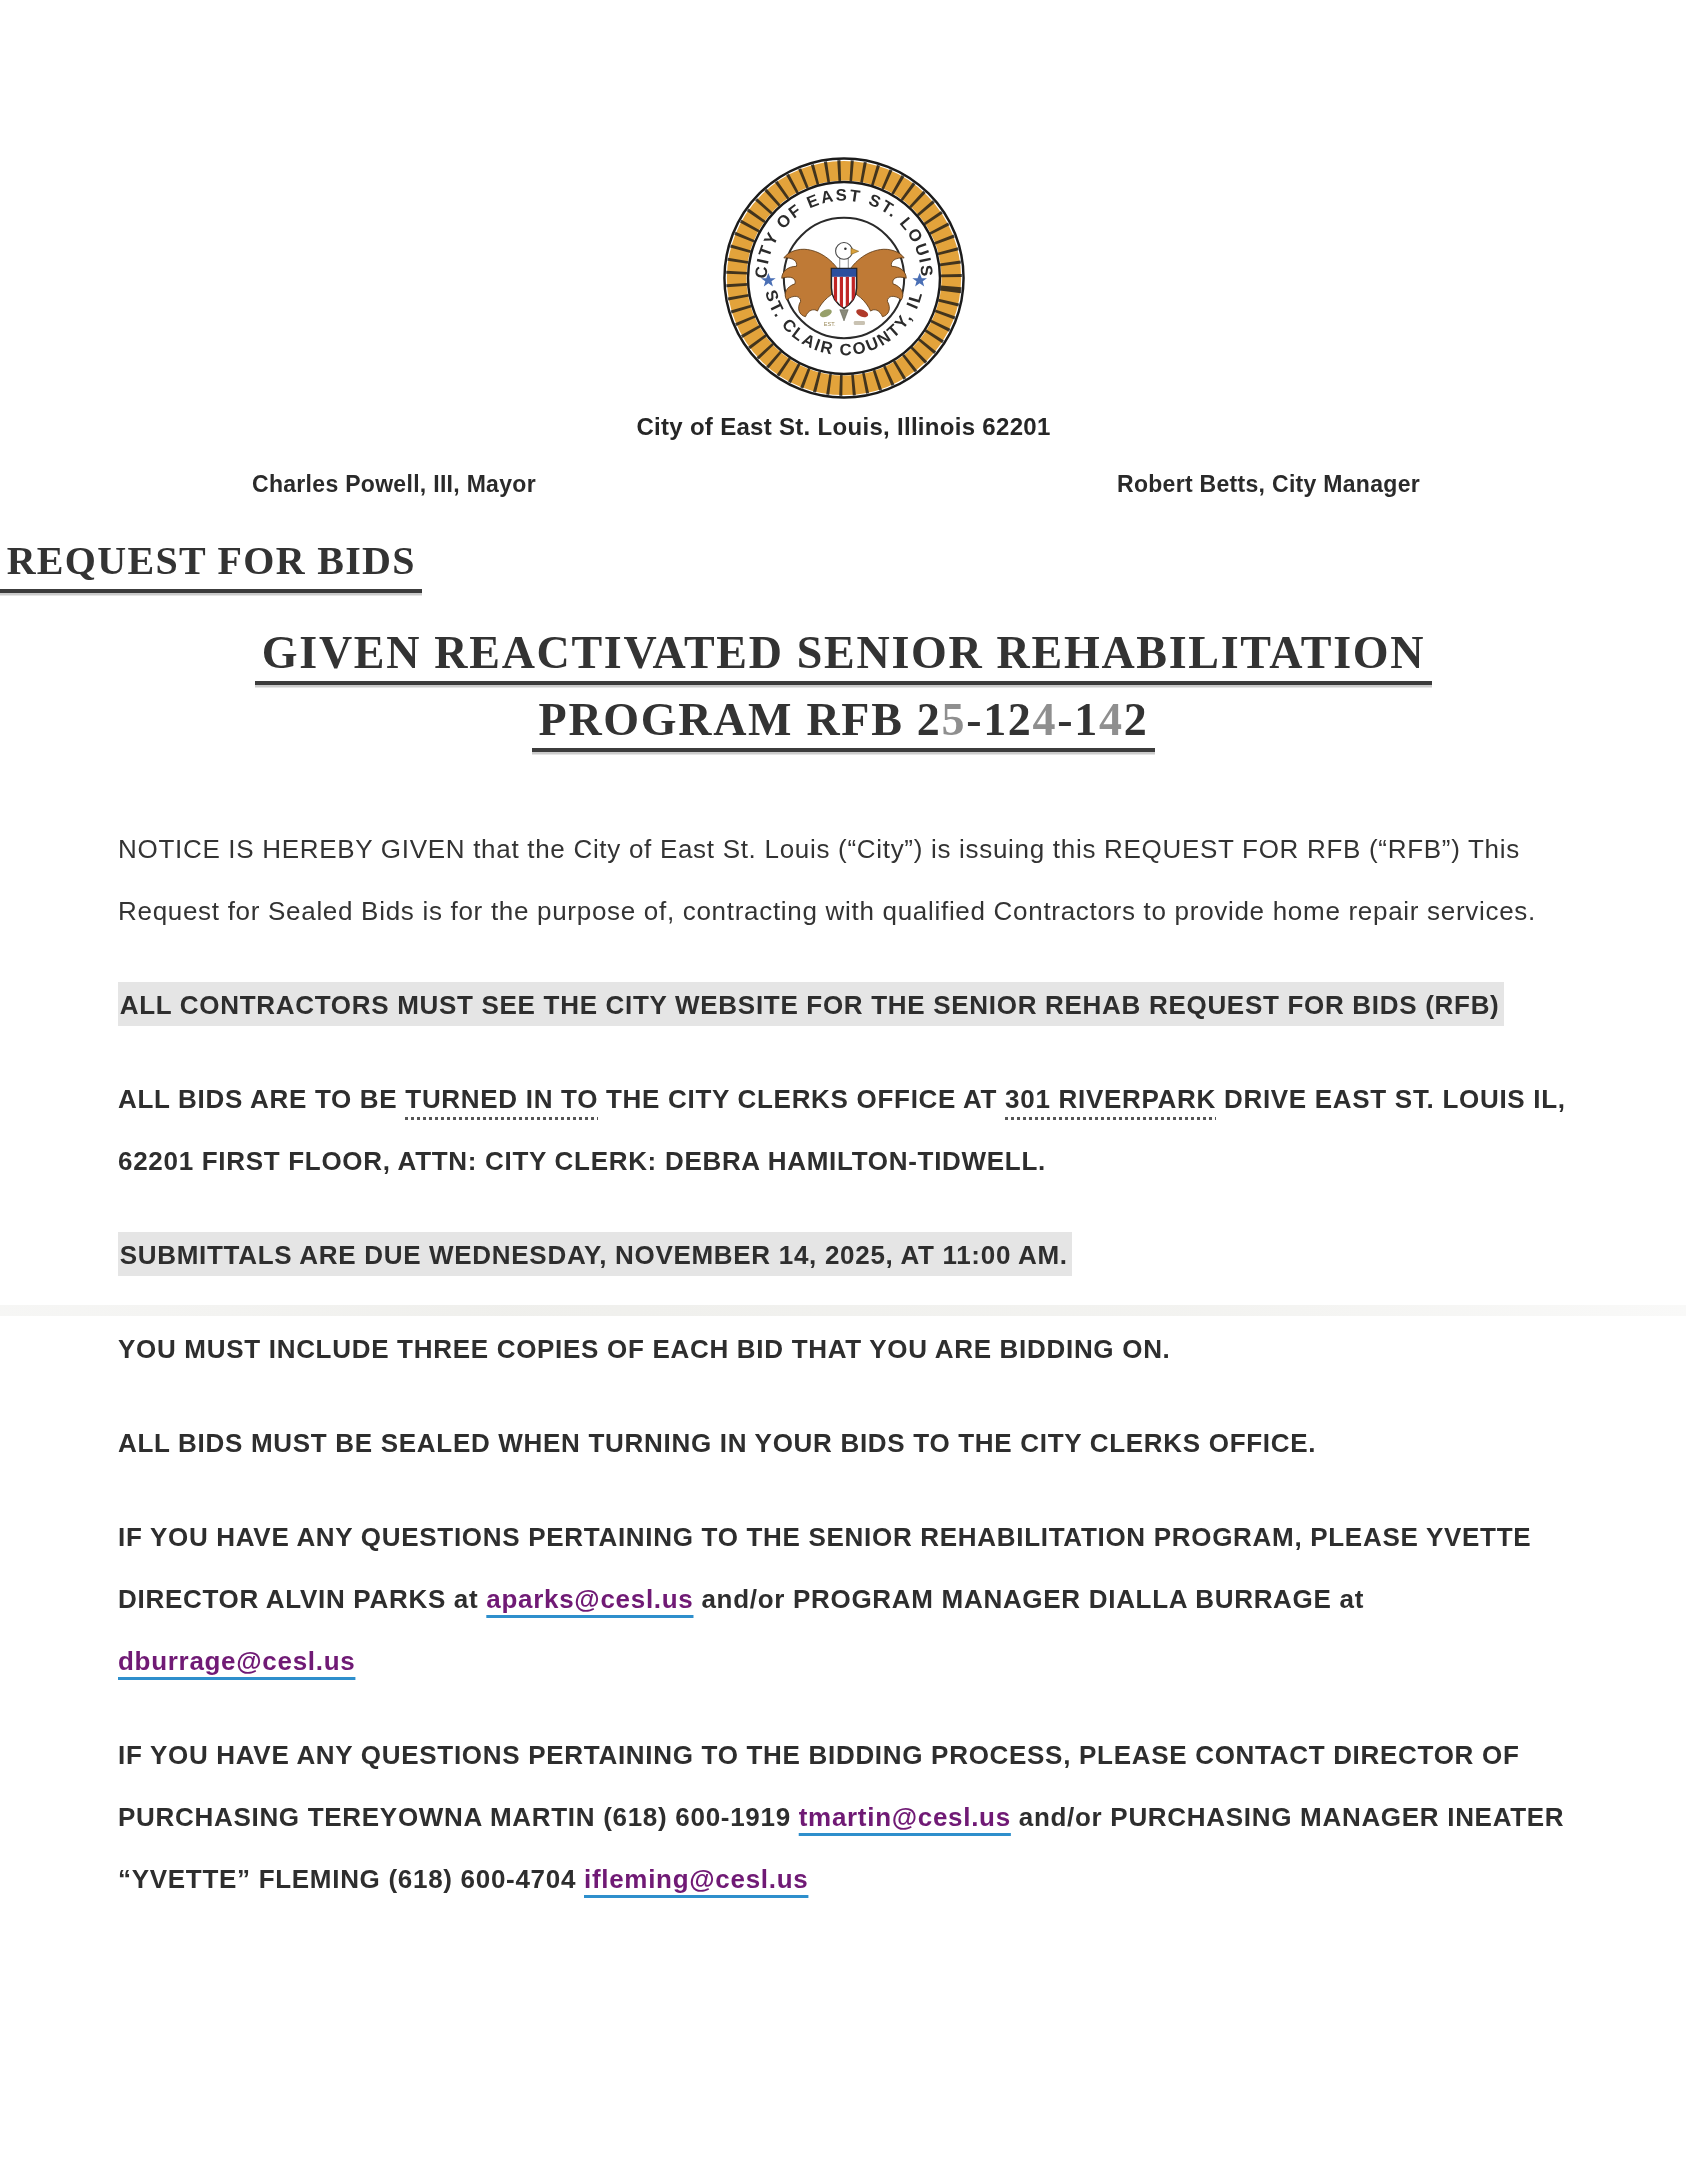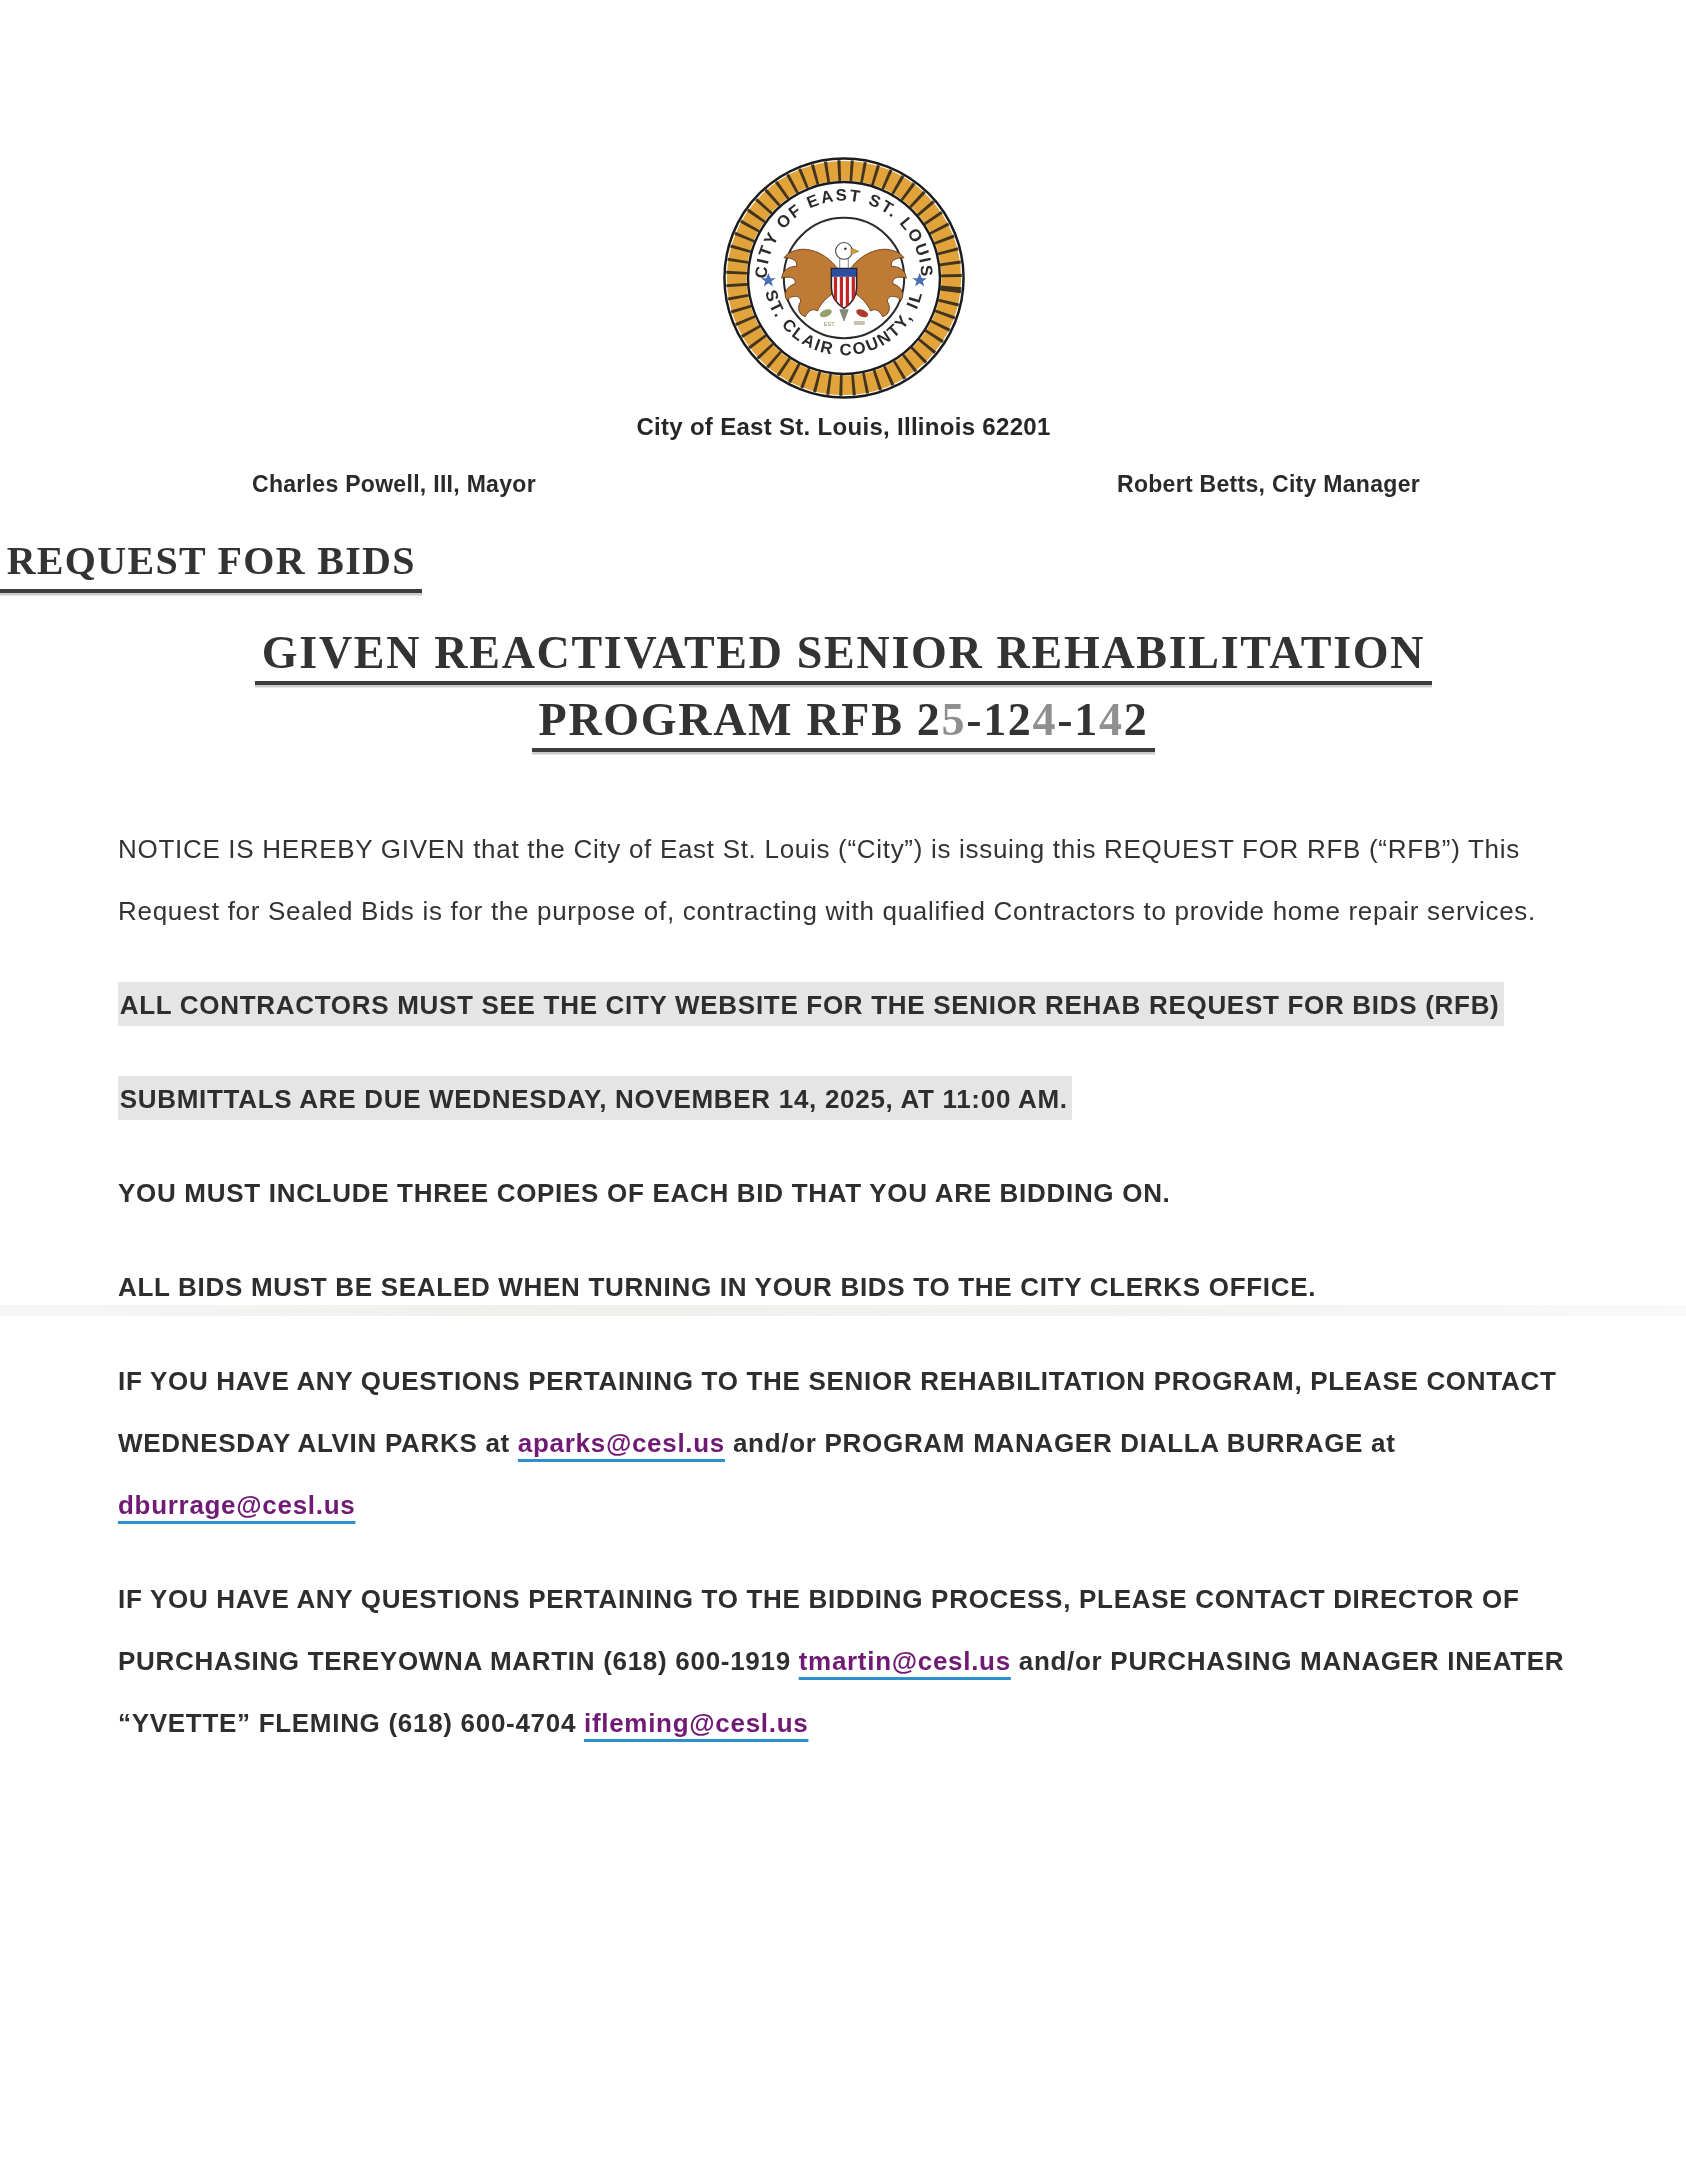--- a/index.html
+++ b/index.html
@@ -137,21 +137,22 @@
   <h2 class="title2">
     <span class="line"><span class="u">GIVEN REACTIVATED SENIOR REHABILITATION</span></span><br>
     <span class="line"><span class="u"><span>PROGRAM RFB </span><span class="rfb"><span>2</span><span class="faded-digit">5</span><span>-</span><span>12</span><span class="faded-digit">4</span><span>-</span><span>1</span><span class="faded-digit">4</span><span>2</span></span></span></span>
   </h2>
 
   <div class="scan-band"></div>
 
   <main class="doc-body">
       <p class="para regular"><span>NOTICE IS HEREBY GIVEN that the City of East St. Louis (“City”) is issuing this REQUEST FOR RFB (“RFB”) This Request for Sealed Bids is for the purpose of, contracting with qualified Contractors to provide home repair services.</span></p>
       <p class="para"><span class="hl">ALL CONTRACTORS MUST SEE THE CITY WEBSITE FOR THE SENIOR REHAB REQUEST FOR BIDS (RFB)</span></p>
+      <p class="para"><span>ALL BIDS ARE TO BE </span><span class="dotted">TURNED IN TO</span><span> THE CITY CLERKS OFFICE AT </span><span class="dotted">301 RIVERPARK</span><span> DRIVE EAST ST. LOUIS IL, 62201 FIRST FLOOR, ATTN: CITY CLERK: DEBRA HAMILTON-TIDWELL.</span></p>
       <p class="para"><span class="hl">SUBMITTALS ARE DUE WEDNESDAY, NOVEMBER 14, 2025, AT 11:00 AM.</span></p>
       <p class="para"><span>YOU MUST INCLUDE THREE COPIES OF EACH BID THAT YOU ARE BIDDING ON.</span></p>
       <p class="para"><span>ALL BIDS MUST BE SEALED WHEN TURNING IN YOUR BIDS TO THE CITY CLERKS OFFICE.</span></p>
-      <p class="para"><span>IF YOU HAVE ANY QUESTIONS PERTAINING TO THE SENIOR REHABILITATION PROGRAM, PLEASE CONTACT WEDNESDAY ALVIN PARKS at </span><a class="email-link">aparks@cesl.us</a><span> and/or PROGRAM MANAGER DIALLA BURRAGE at </span><a class="email-link">dburrage@cesl.us</a></p>
+      <p class="para"><span>IF YOU HAVE ANY QUESTIONS PERTAINING TO THE SENIOR REHABILITATION PROGRAM, PLEASE YVETTE DIRECTOR ALVIN PARKS at </span><a class="email-link">aparks@cesl.us</a><span> and/or PROGRAM MANAGER DIALLA BURRAGE at </span><a class="email-link">dburrage@cesl.us</a></p>
       <p class="para"><span>IF YOU HAVE ANY QUESTIONS PERTAINING TO THE BIDDING PROCESS, PLEASE CONTACT DIRECTOR OF PURCHASING TEREYOWNA MARTIN (618) 600-1919  </span><a class="email-link">tmartin@cesl.us</a><span>  and/or PURCHASING MANAGER INEATER “YVETTE” FLEMING (618) 600-4704  </span><a class="email-link">ifleming@cesl.us</a></p>
     </main>
 
 </div>
 
 
 </body></html>

